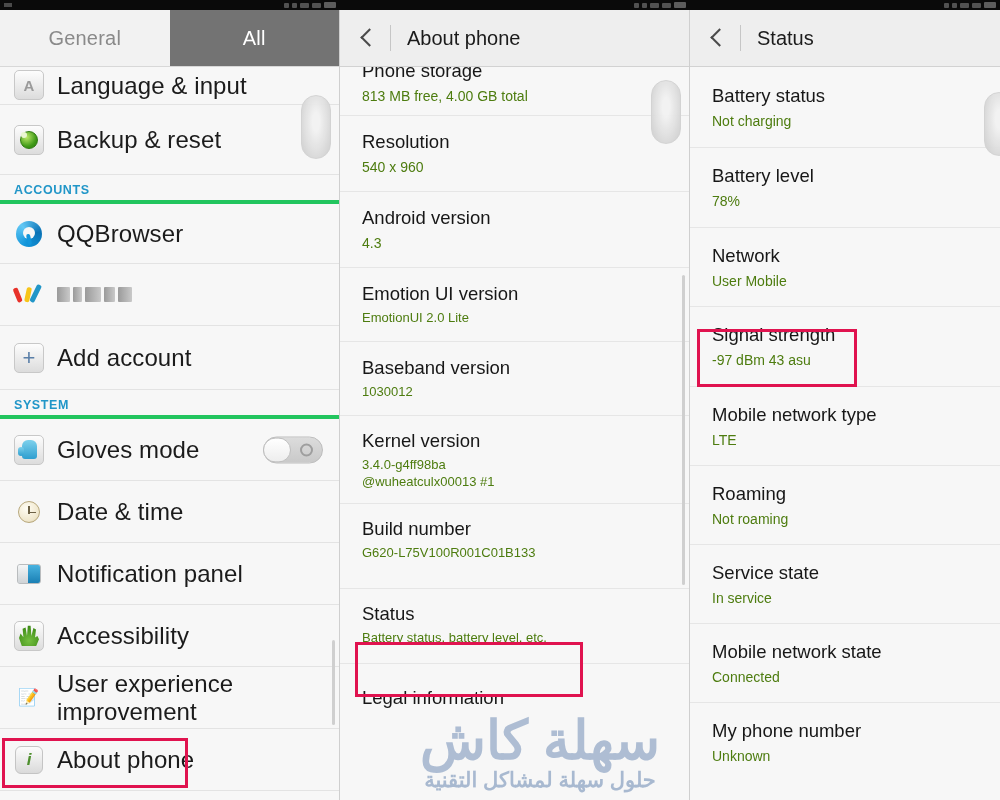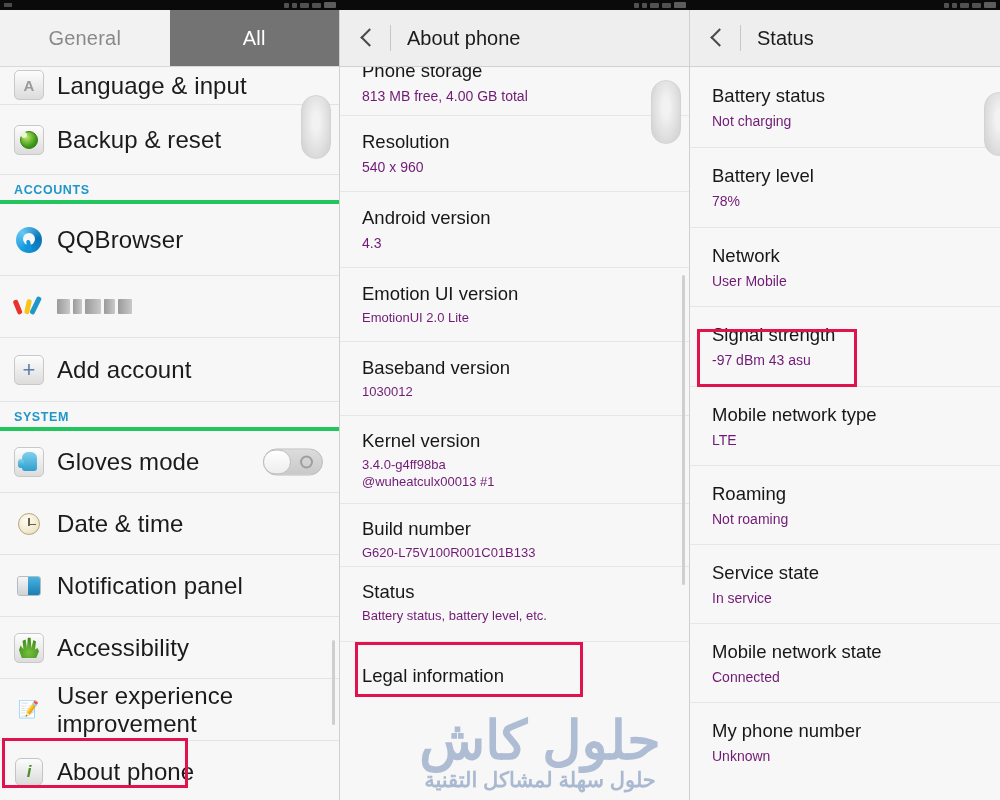--- a/index.html
+++ b/index.html
@@ -285,21 +285,21 @@
     padding: 9px 18px 10px 22px;
     border-bottom: 1px solid #e6e6e6;
   }
   .inforow .t {
     font-size: 18.5px;
     color: #171717;
     line-height: 1.35;
   }
   .inforow .s {
     font-size: 14px;
-    color: #701a75;
+    color: #4d7c0f;
     margin-top: 3px;
     line-height: 1.3;
   }
   .inforow .s.small { font-size: 13px; }
 
   
   .scrollthumb {
     position: absolute;
     width: 30px; height: 64px;
     border-radius: 15px;
@@ -407,21 +407,21 @@
               <span class="ic-backup-dot"></span>
             </span>
         </span>
         <span class="label">Backup &amp; reset</span>
       </div>
 
       <div class="section-hdr">
         <span>ACCOUNTS</span>
       </div>
 
-      <div class="row" style="height:72px;">
+      <div class="row" style="height:60px;">
         <span class="ico">
           <span class="ic-qq"></span>
         </span>
         <span class="label">QQBrowser</span>
       </div>
 
       <div class="row" style="height:62px;">
         <span class="ico">
           <span class="ic-v">
               <i class="r"></i>
@@ -542,21 +542,21 @@
         <div class="t">Baseband version</div>
         <div class="s small">1030012</div>
       </div>
 
       <div class="inforow" style="padding-top:13px; padding-bottom:12px;">
         <div class="t">Kernel version</div>
         <div class="s small" style="white-space:pre-line;">3.4.0-g4ff98ba
 @wuheatculx00013 #1</div>
       </div>
 
-      <div class="inforow" style="padding-top:13px; padding-bottom:4px;">
+      <div class="inforow" style="padding-top:13px; padding-bottom:26px;">
         <div class="t">Build number</div>
         <div class="s small">G620-L75V100R001C01B133</div>
       </div>
 
       <div class="inforow" style="padding-top:13px; padding-bottom:16px;">
         <div class="t">Status</div>
         <div class="s small">Battery status, battery level, etc.</div>
       </div>
 
       <div class="inforow" style="padding-top:22px; border-bottom:none;">
@@ -627,17 +627,17 @@
     </div>
 
     <div class="scrollthumb" style="right:-14px; top:92px;"></div>
   </div>
 
   <div class="redbox" style="left:2px;  top:738px; width:186px; height:50px;"></div>
   <div class="redbox" style="left:355px; top:642px; width:228px; height:55px;"></div>
   <div class="redbox" style="left:697px; top:329px; width:160px; height:58px;"></div>
 
   <div class="watermark">
-    <div class="wm-main">حلول كاش</div>
+    <div class="wm-main">سهلة كاش</div>
     <div class="wm-sub">حلول سهلة لمشاكل التقنية</div>
   </div>
 
 </div>
 
 </body></html>

